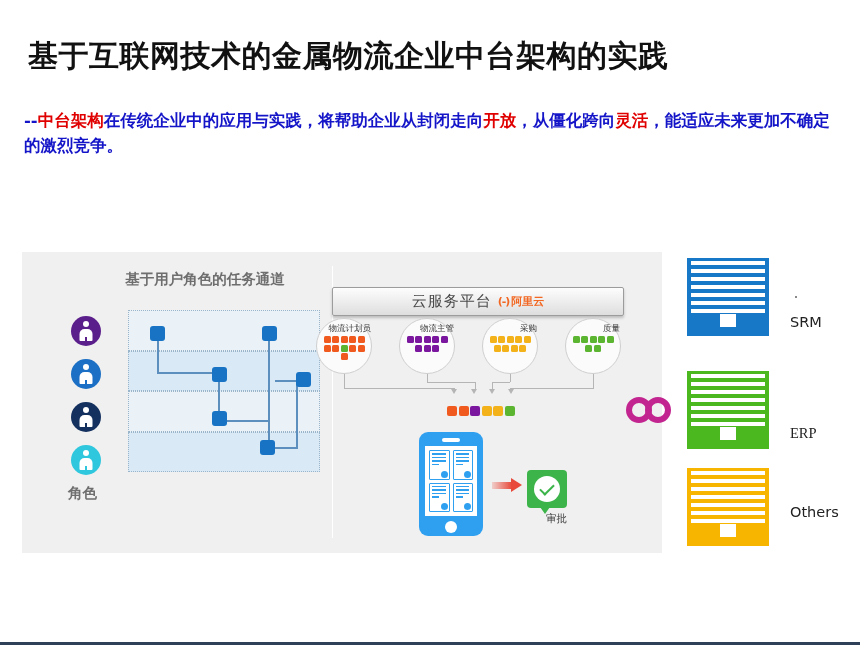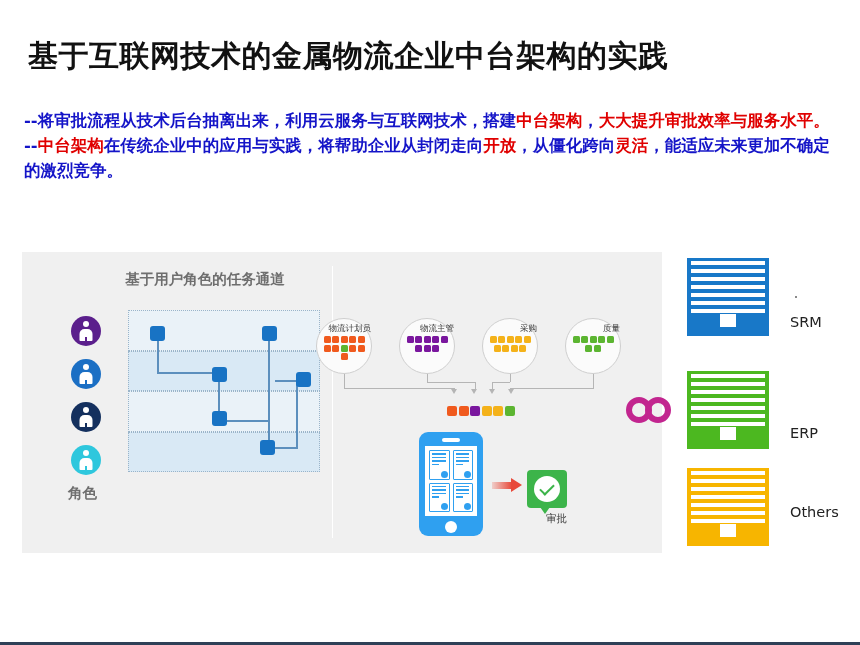--- a/index.html
+++ b/index.html
@@ -387,21 +387,20 @@
   }
 </style>
 </head>
 <body>
 
 <div class="slide">
 
   <div class="title">基于互联网技术的金属物流企业中台架构的实践</div>
 
   <div class="body-text">
-    <p><span>--将审批流程从技术后台抽离出来，利用云服务与互联网技术，搭建</span><span class="hl">中台架构</span><span>，</span><span class="hl">大大提升审批效率与服务水平。</span></p>
     <p><span>--</span><span class="hl">中台架构</span><span>在传统企业中的应用与实践，将帮助企业从封闭走向</span><span class="hl">开放</span><span>，从僵化跨向</span><span class="hl">灵活</span><span>，能适应未来更加不确定的激烈竞争。</span></p>
   </div>
 
   <div class="diagram">
 
     <div class="left-head">基于用户角色的任务通道</div>
 
     <div class="roles-col" id="roleCol">
         <div class="role-ico" style="background: rgb(91, 31, 140);">
           <i style="background: rgb(91, 31, 140);"></i>
@@ -437,20 +436,27 @@
         <div class="node" style="left: 134px; top: 16px;"></div>
         <div class="node" style="left: 168px; top: 62px;"></div>
         <div class="node" style="left: 132px; top: 130px;"></div>
       </div>
 
     <div class="foot-role">角色</div>
 
     <div class="vdiv"></div>
   </div>
 
+  <div class="cloudbar">
+    <span class="cloudbar-label">云服务平台</span>
+    <span class="ali-logo">
+      <span class="ali-bracket">(-)</span>
+      <span>阿里云</span>
+    </span>
+  </div>
 
   <div id="circles">
       <div class="circ" style="left: 316px; top: 318px;">
         <div class="circ-label">物流计划员</div>
         <div class="chips">
           <div class="chip" style="background: rgb(240, 90, 30);"></div>
           <div class="chip" style="background: rgb(240, 90, 30);"></div>
           <div class="chip" style="background: rgb(240, 90, 30);"></div>
           <div class="chip" style="background: rgb(240, 90, 30);"></div>
           <div class="chip" style="background: rgb(240, 90, 30);"></div>
@@ -599,21 +605,21 @@
           <div class="stripe"></div>
           <div class="stripe"></div>
           <div class="stripe"></div>
           <div class="stripe"></div>
           <div class="stripe"></div>
           <div class="stripe"></div>
           <div class="stripe"></div>
         </div>
         <div class="slot"></div>
       </div>
-      <div class="sys-label" style="left: 790px; top: 425px;">ERP</div>
+      <div class="sys-label" style="left: 790px; top: 425px; font-family: Liberation Serif, serif;">ERP</div>
       <div class="sys" style="left: 687px; top: 468px;">
         <div class="body" style="background: rgb(247, 181, 0);">
           <div class="stripe"></div>
           <div class="stripe"></div>
           <div class="stripe"></div>
           <div class="stripe"></div>
           <div class="stripe"></div>
           <div class="stripe"></div>
           <div class="stripe"></div>
         </div>

